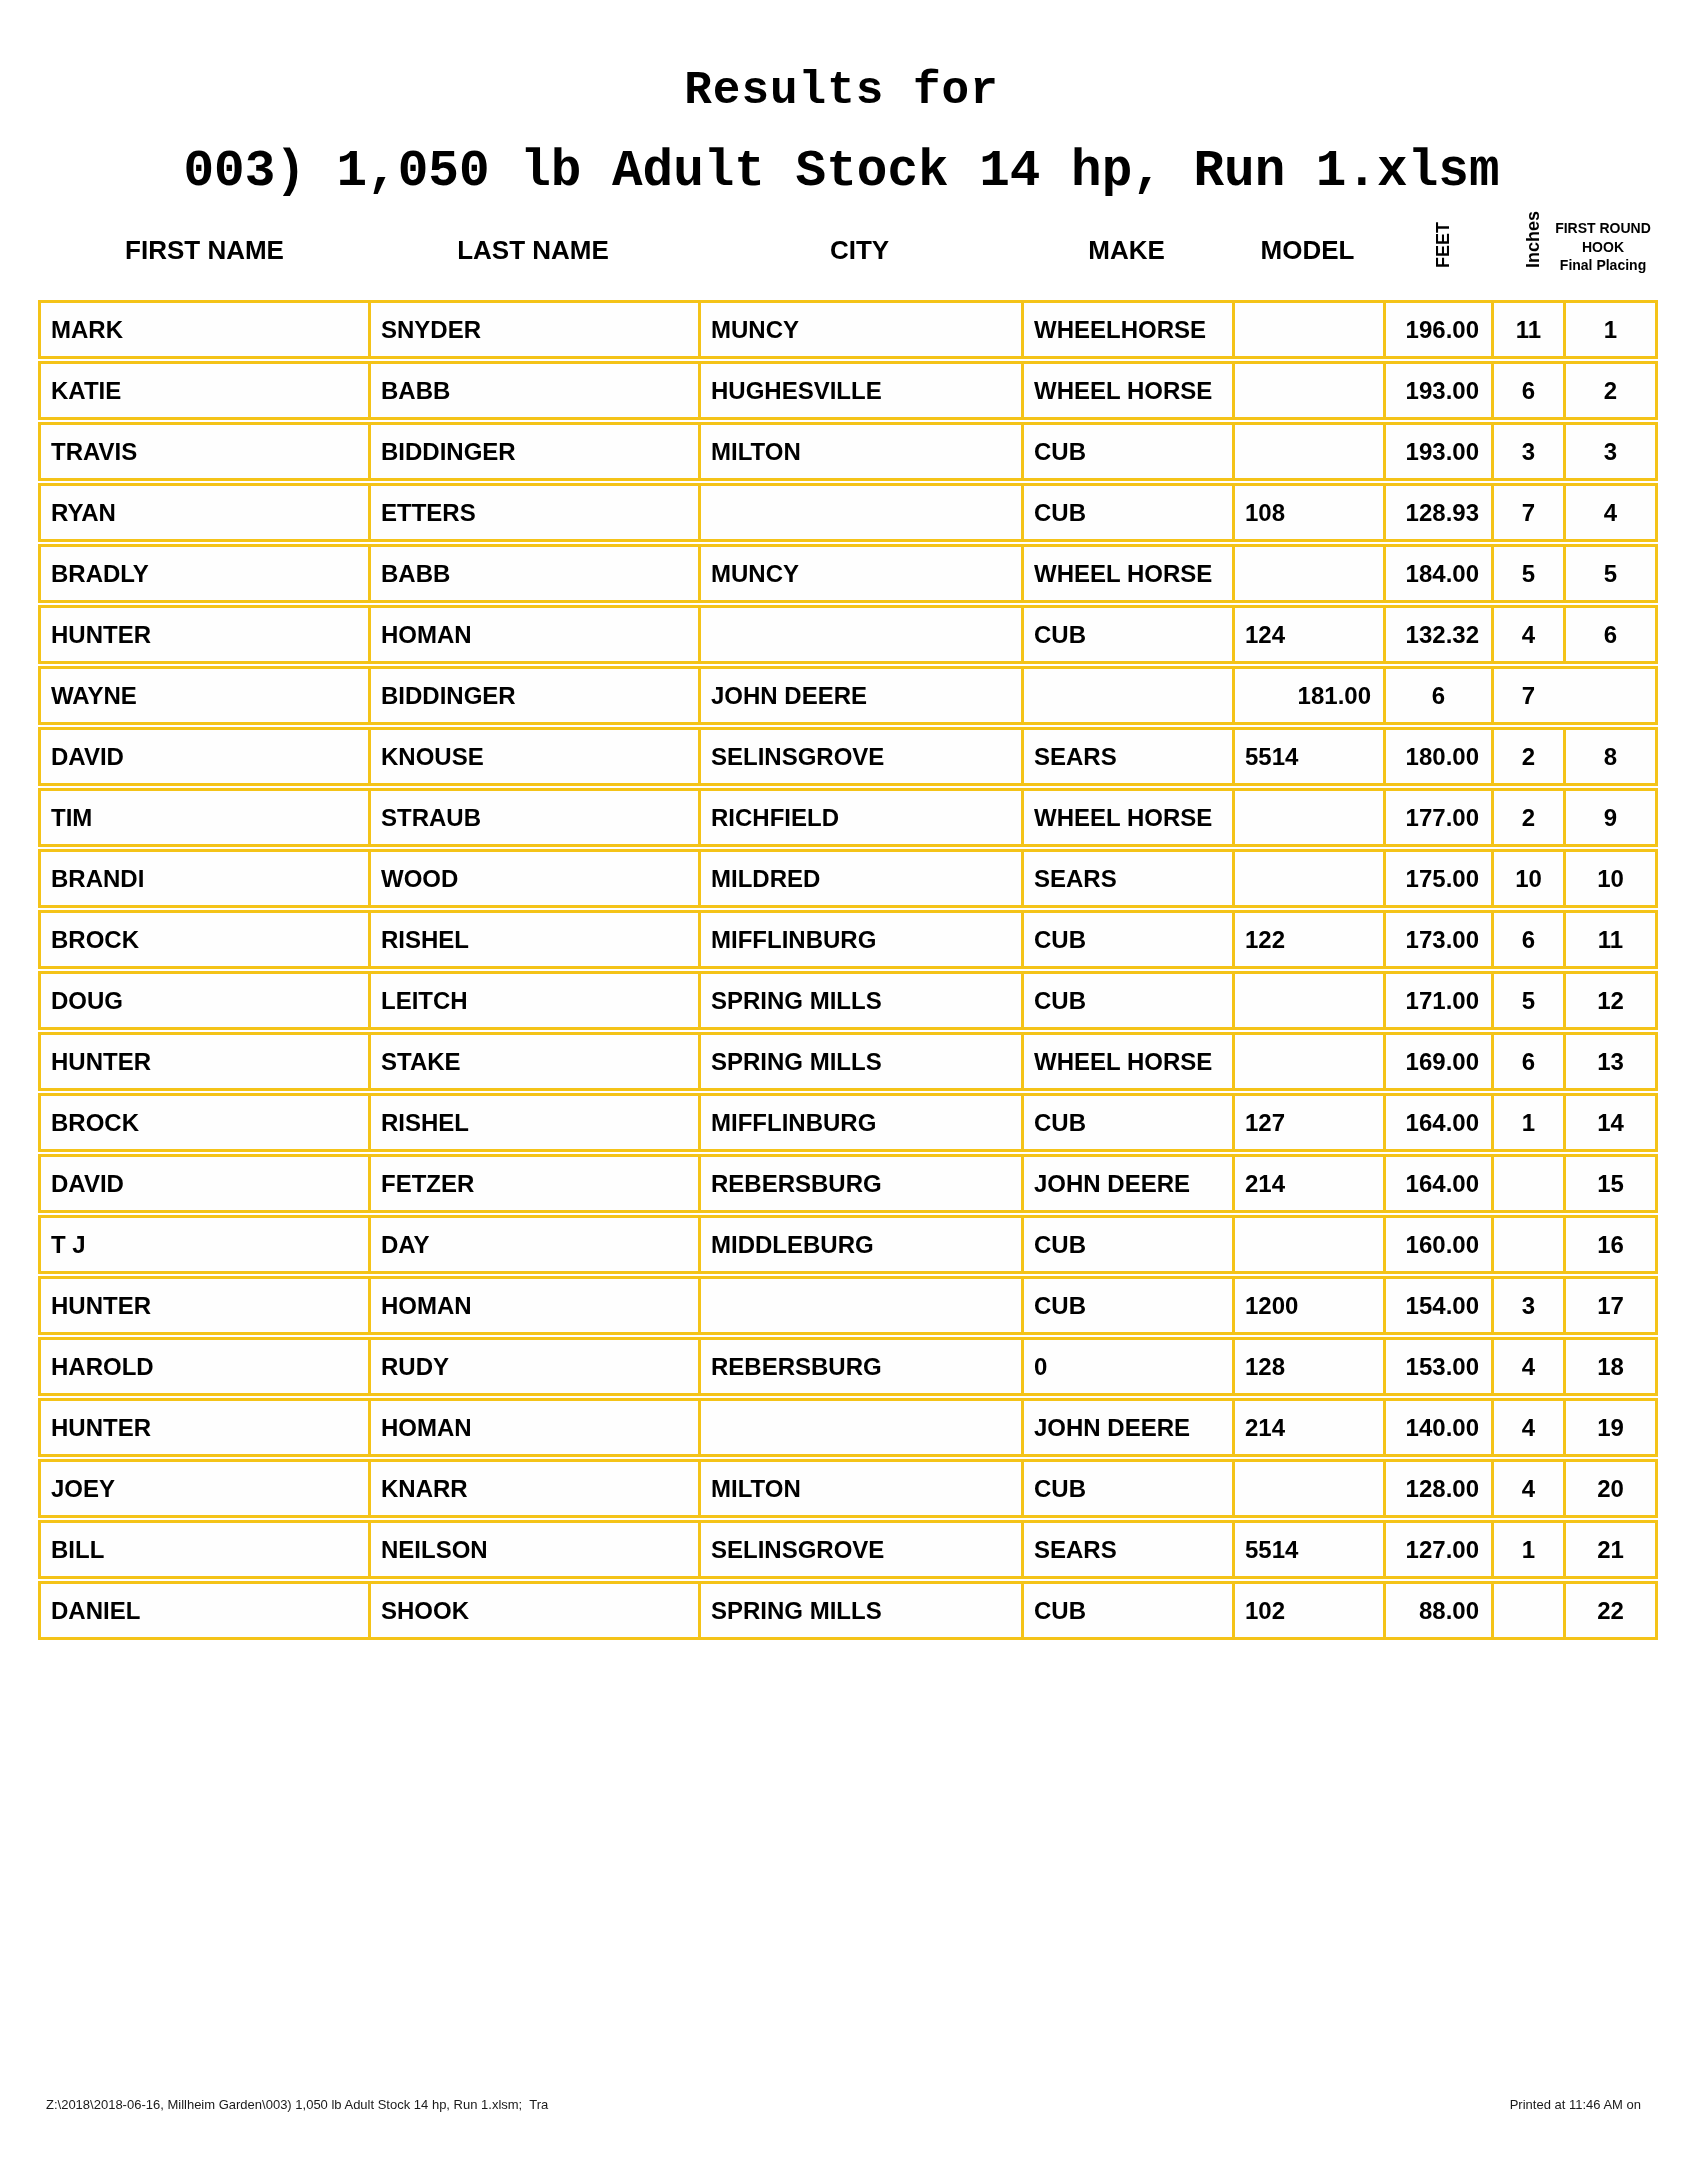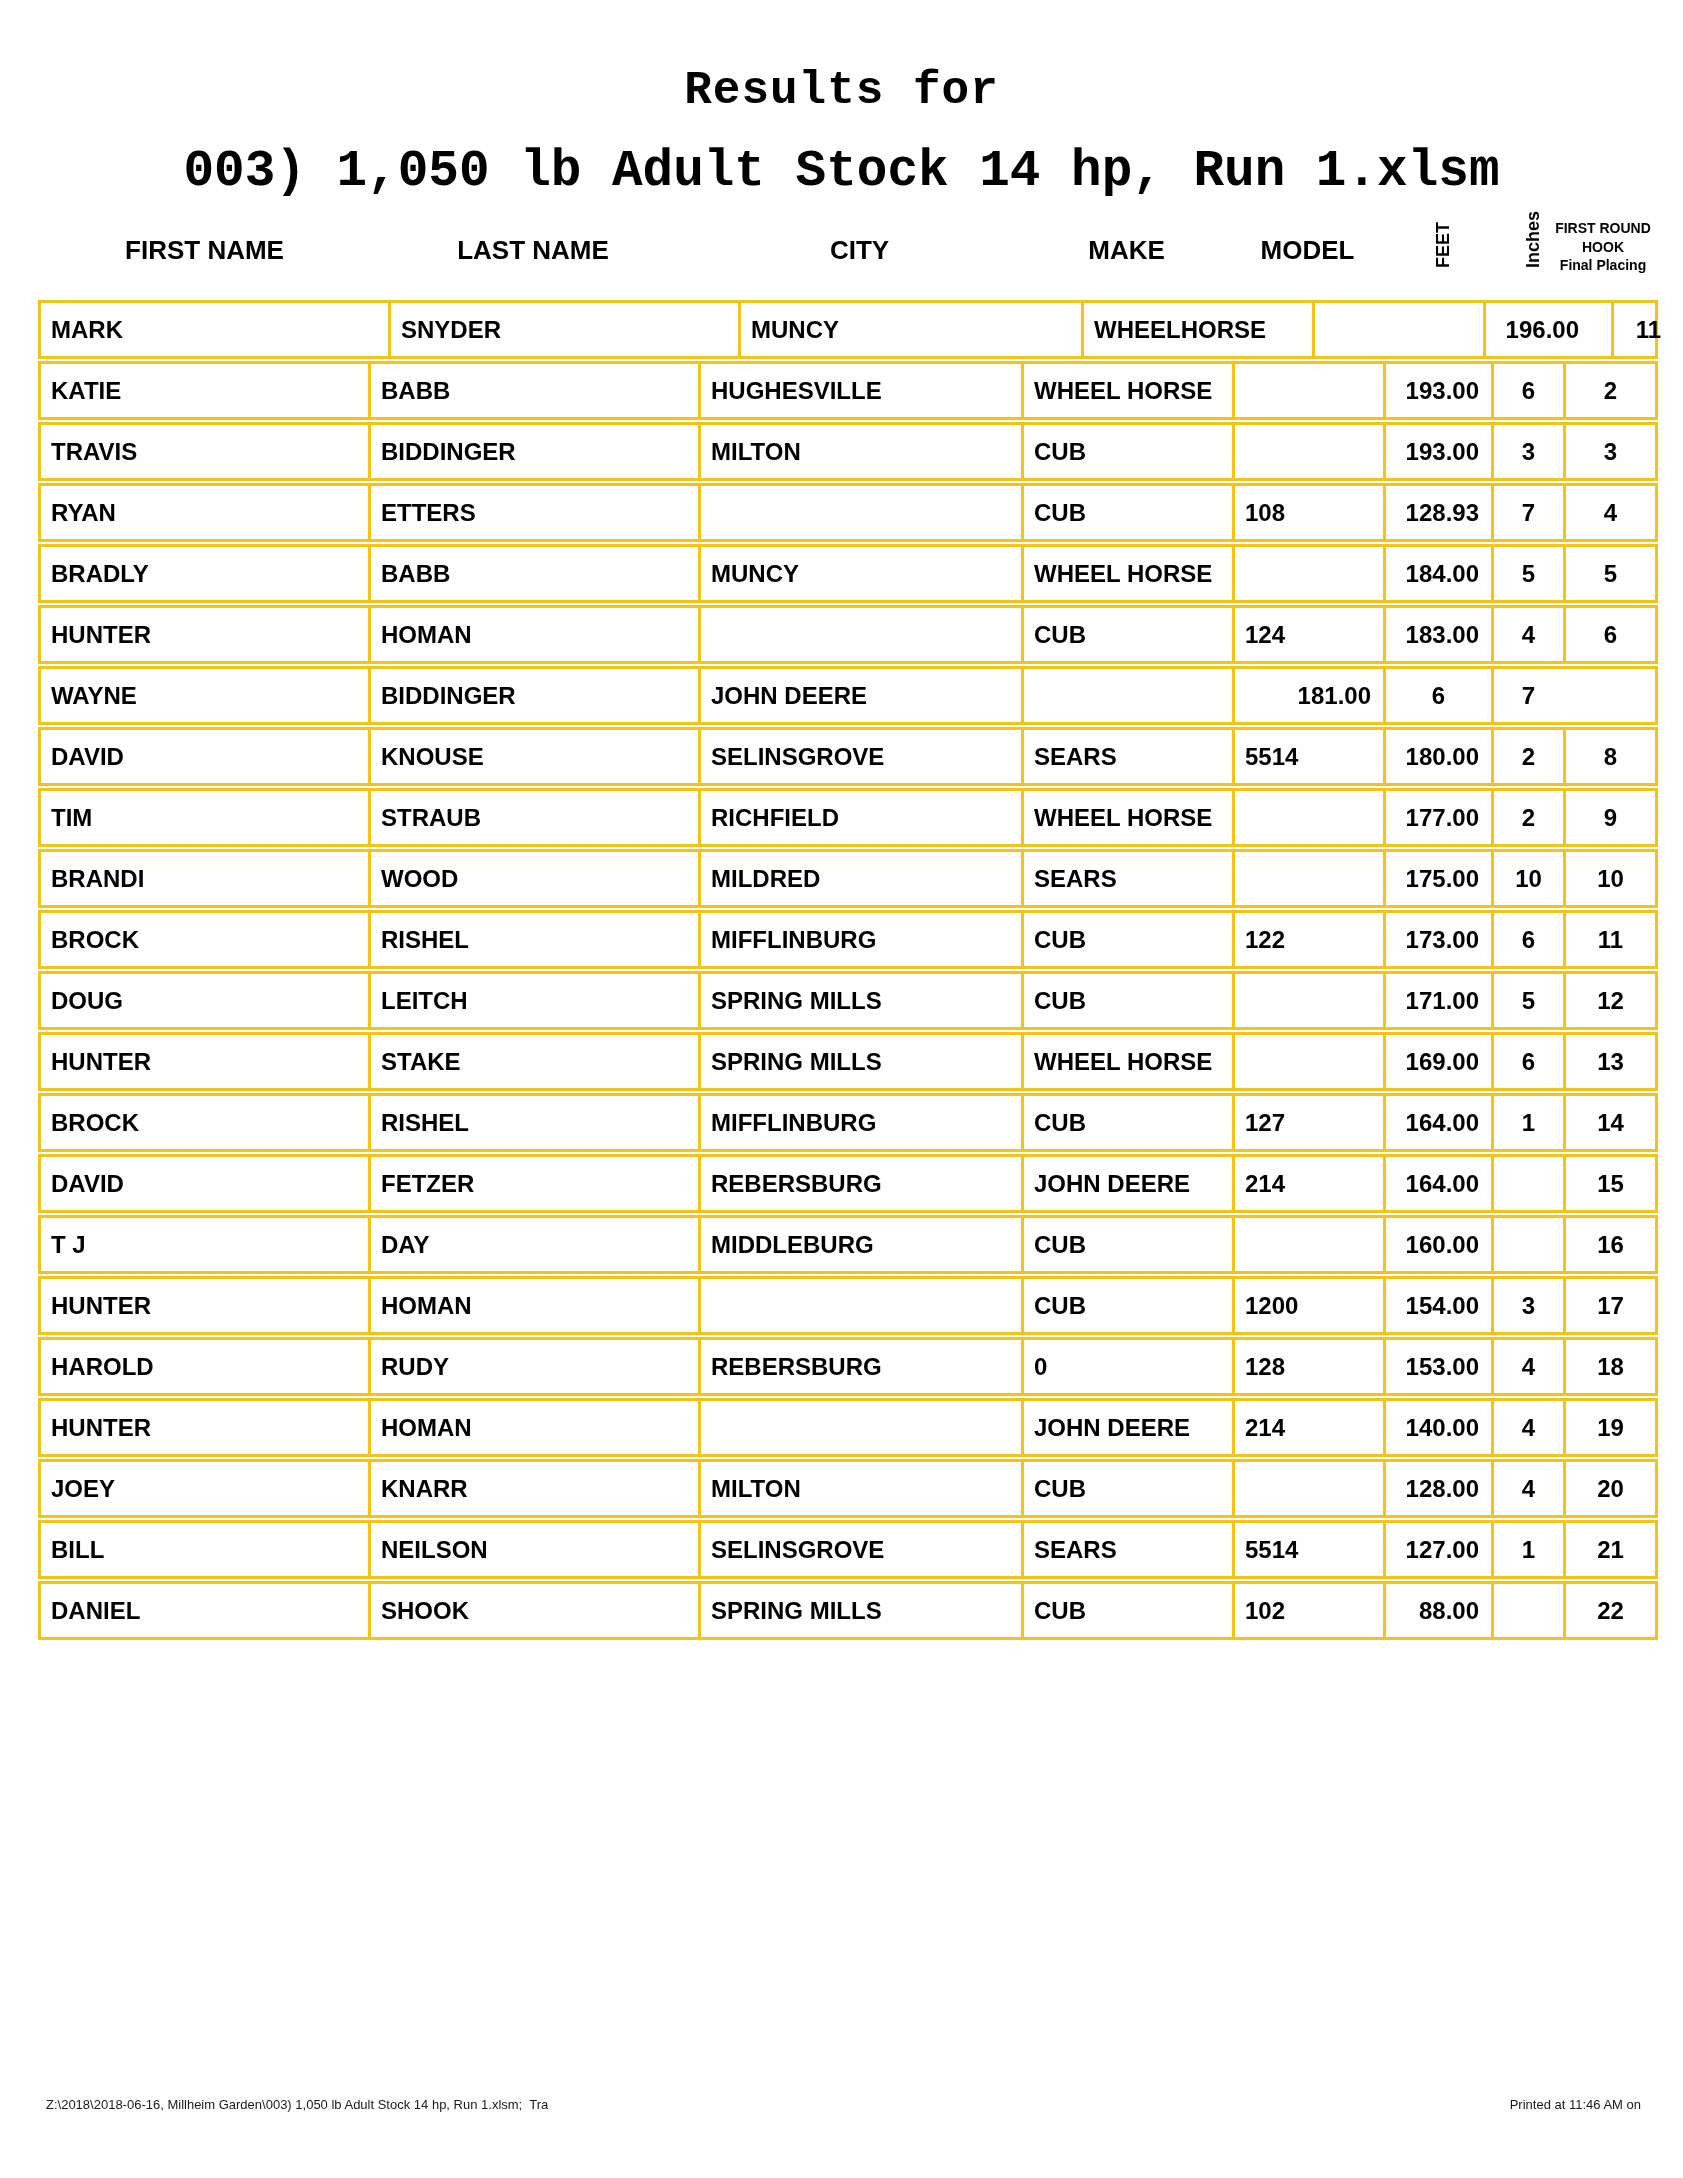--- a/index.html
+++ b/index.html
@@ -60,21 +60,21 @@
     width: 1620px;
   }
   .t-row {
     display: grid;
     grid-template-columns: 327px 330px 323px 211px 151px 108px 72px 92px;
     height: 59px;
     border: 3px solid var(--gold);
     margin-top: 2px;
     background: #fefefe;
   }
-  .t-row:first-child { margin-top: 0; gap: 20px; }
+  .t-row:first-child { margin-top: 0; }
   .t-cell {
     display: flex; align-items: center;
     font-size: 24px; font-weight: bold;
     padding-left: 10px;
     border-left: 3px solid var(--gold);
     overflow: hidden; white-space: nowrap;
   }
   .t-cell.first { border-left: none; }
   .t-cell.num-right { justify-content: flex-end; padding-right: 12px; padding-left: 0; }
   .t-cell.num-center { justify-content: center; padding-left: 0; text-align: right; }
@@ -166,21 +166,21 @@
     <div class="t-cell num-center">5</div>
     <div class="t-cell num-center">5</div>
   </div>
 
   <div class="t-row">
     <div class="t-cell first">HUNTER</div>
     <div class="t-cell">HOMAN</div>
     <div class="t-cell"></div>
     <div class="t-cell">CUB</div>
     <div class="t-cell">124</div>
-    <div class="t-cell num-right">183.00</div>
+    <div class="t-cell num-right">132.32</div>
     <div class="t-cell num-center">4</div>
     <div class="t-cell num-center">6</div>
   </div>
 
   <div class="t-row">
     <div class="t-cell first">WAYNE</div>
     <div class="t-cell">BIDDINGER</div>
     <div class="t-cell">JOHN DEERE</div>
     <div class="t-cell"></div>
     <div class="t-cell num-right">181.00</div>

